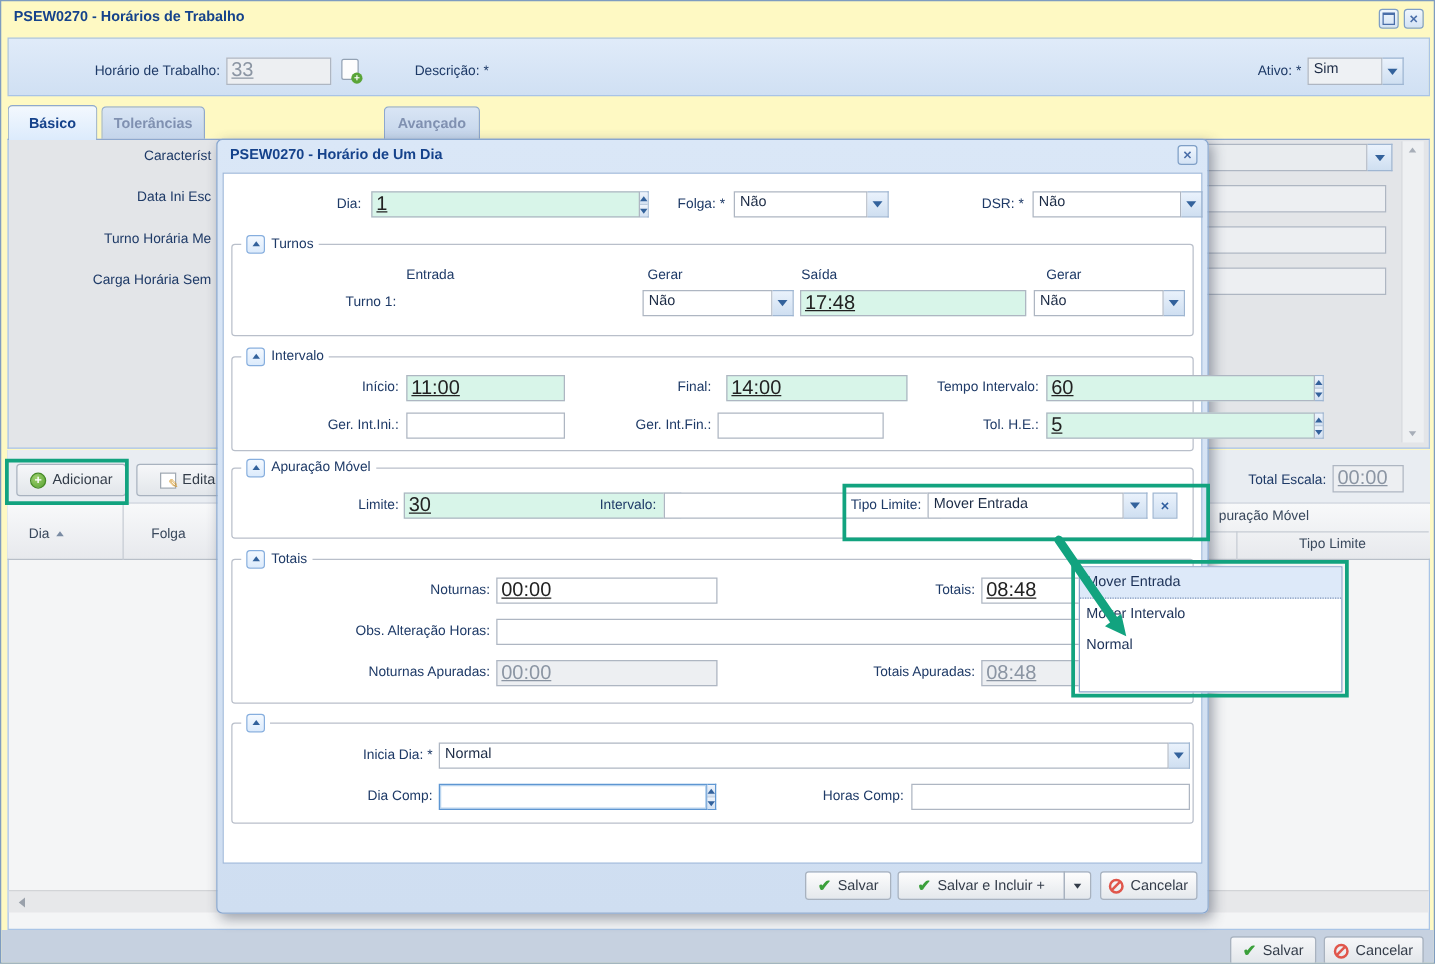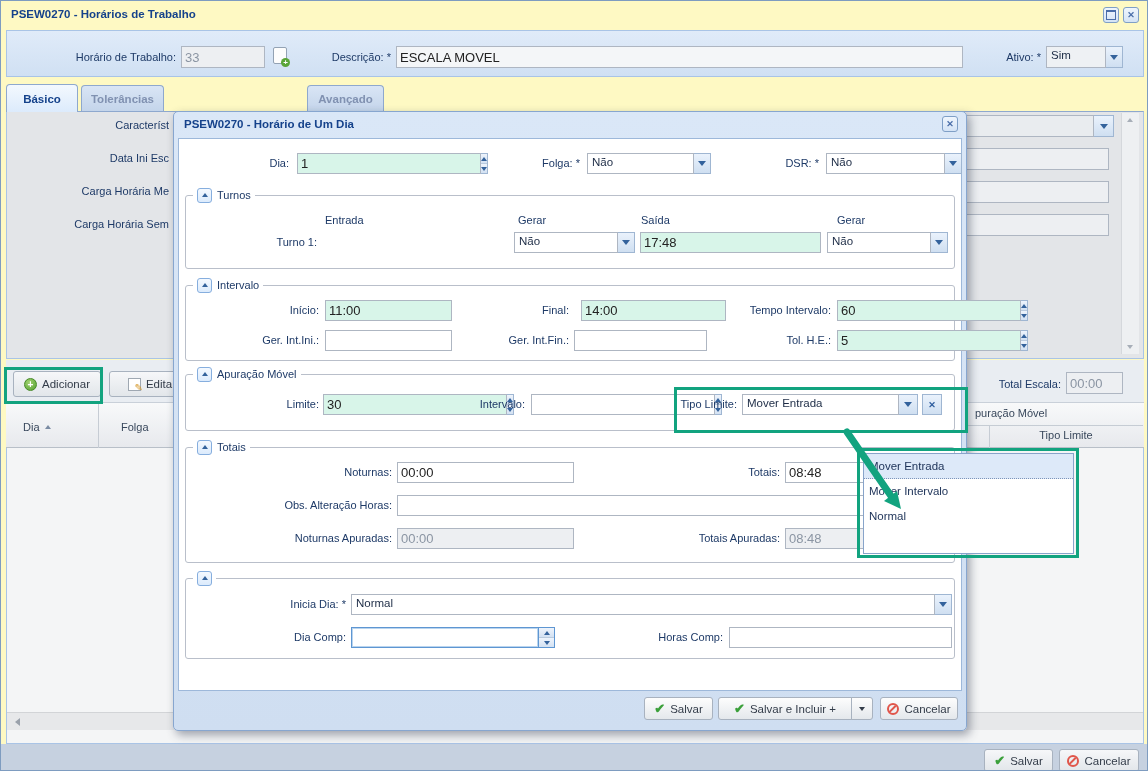--- a/index.html
+++ b/index.html
@@ -3,22 +3,22 @@
 <meta charset="utf-8">
 <style>
   html,body{margin:0;padding:0;background:#97a5b8;}
   #app{position:relative;width:1148px;height:771px;background:#fef9c3;
        font-family:"Liberation Sans",sans-serif;overflow:hidden;
        border:1px solid #7e9cc0;box-sizing:border-box;}
   .abs{position:absolute;}
   .lbl{position:absolute;font-size:11px;color:#1e3a67;white-space:nowrap;text-align:right;}
   .lbl.l{text-align:left;}
   .field{position:absolute;box-sizing:border-box;height:21px;border:1px solid #aeb6c2;
-         background:#fff;font-size:13px;color:#222;padding:1px 3px;
-         font-family:"Liberation Sans",sans-serif;outline:none;}
+         background:#fff;font-size:16px;color:#222;padding:1px 3px;
+         font-family:"Liberation Sans",sans-serif;outline:none;text-decoration:underline;}
   .mint{background:#d8f5e9;}
   .dis{background:#edeff2;color:#8b95a3;}
   .dimwhite{background:#f4f6f8;}
   .combo,.spinbox{position:absolute;display:flex;height:21px;box-sizing:border-box;align-items:stretch;}
   .cf{flex:1;border:1px solid #aeb6c2;background:#fff;font-size:11.5px;color:#1c2b45;
       padding:2px 4px;box-sizing:border-box;overflow:hidden;white-space:nowrap;}
   .trig{width:17px;border:1px solid #9fb6d2;border-left:none;
         background:linear-gradient(#eaf2fc,#cfdff1);display:flex;align-items:center;
         justify-content:center;box-sizing:border-box;}
   .spin{width:16px;display:flex;flex-direction:column;border:1px solid #9fb6d2;border-left:none;box-sizing:border-box;}
@@ -81,21 +81,20 @@
   </div>
   <div class="wtool" style="left:1122px;top:6px;">
     <span>✕</span>
   </div>
 
   <div class="abs" style="left:5px;top:29px;width:1138px;height:47px;background:linear-gradient(#e0ebf9,#d0e0f3);border:1px solid #a9c4e6;box-sizing:border-box;"></div>
   <div class="lbl" style="left:30px;top:50px;width:145px;">Horário de Trabalho:</div>
   <input class="field dis" style="left: 180px; top: 45px; width: 84px; height: 22px;" value="33">
   <span class="docicon" style="left:272px;top:46px;"></span>
   <div class="lbl" style="left:300px;top:50px;width:90px;">Descrição: *</div>
-  <input class="field dimwhite" style="left: 395px; top: 45px; width: 567px; height: 22px;" value="ESCALA MOVEL">
   <div class="lbl" style="left:980px;top:50px;width:60px;">Ativo: *</div>
   <div class="combo" style="left:1045px;top:45px;width:77px;height:22px;">
     <div class="cf" style="background:#eef1f4;">Sim</div>
     <div class="trig">
         <span class="tri-d"></span>
       </div>
   </div>
 
   <div class="tab active" style="left:5px;top:83px;width:72px;height:28px;">
       <span>Básico</span>
@@ -103,21 +102,21 @@
   <div class="tab" style="left:80px;top:84px;width:83px;height:27px;">
       <span>Tolerâncias</span>
     </div>
   <div class="tab" style="left:306px;top:84px;width:77px;height:27px;">
       <span>Avançado</span>
     </div>
 
   <div class="abs" style="left:5px;top:110px;width:1138px;height:248px;background:#e3e5e8;border:1px solid #a9c4e6;border-top:1px solid #8ea8ce;box-sizing:border-box;"></div>
   <div class="lbl" style="left:0;top:118px;width:168px;">Característ</div>
   <div class="lbl" style="left:0;top:151px;width:168px;">Data Ini Esc</div>
-  <div class="lbl" style="left:0;top:184px;width:168px;">Carga Horária Me</div>
+  <div class="lbl" style="left:0;top:184px;width:168px;">Turno Horária Me</div>
   <div class="lbl" style="left:0;top:217px;width:168px;">Carga Horária Sem</div>
   <div class="combo" style="left:700px;top:114px;width:413px;height:22px;">
     <div class="cf" style="background:#e9ecef;"></div>
     <div class="trig" style="width:20px;">
         <span class="tri-d"></span>
       </div>
   </div>
   <div class="field dis" style="left:700px;top:147px;width:408px;height:22px;"></div>
   <div class="field dis" style="left:700px;top:180px;width:408px;height:22px;"></div>
   <div class="field dis" style="left:700px;top:213px;width:408px;height:22px;"></div>

